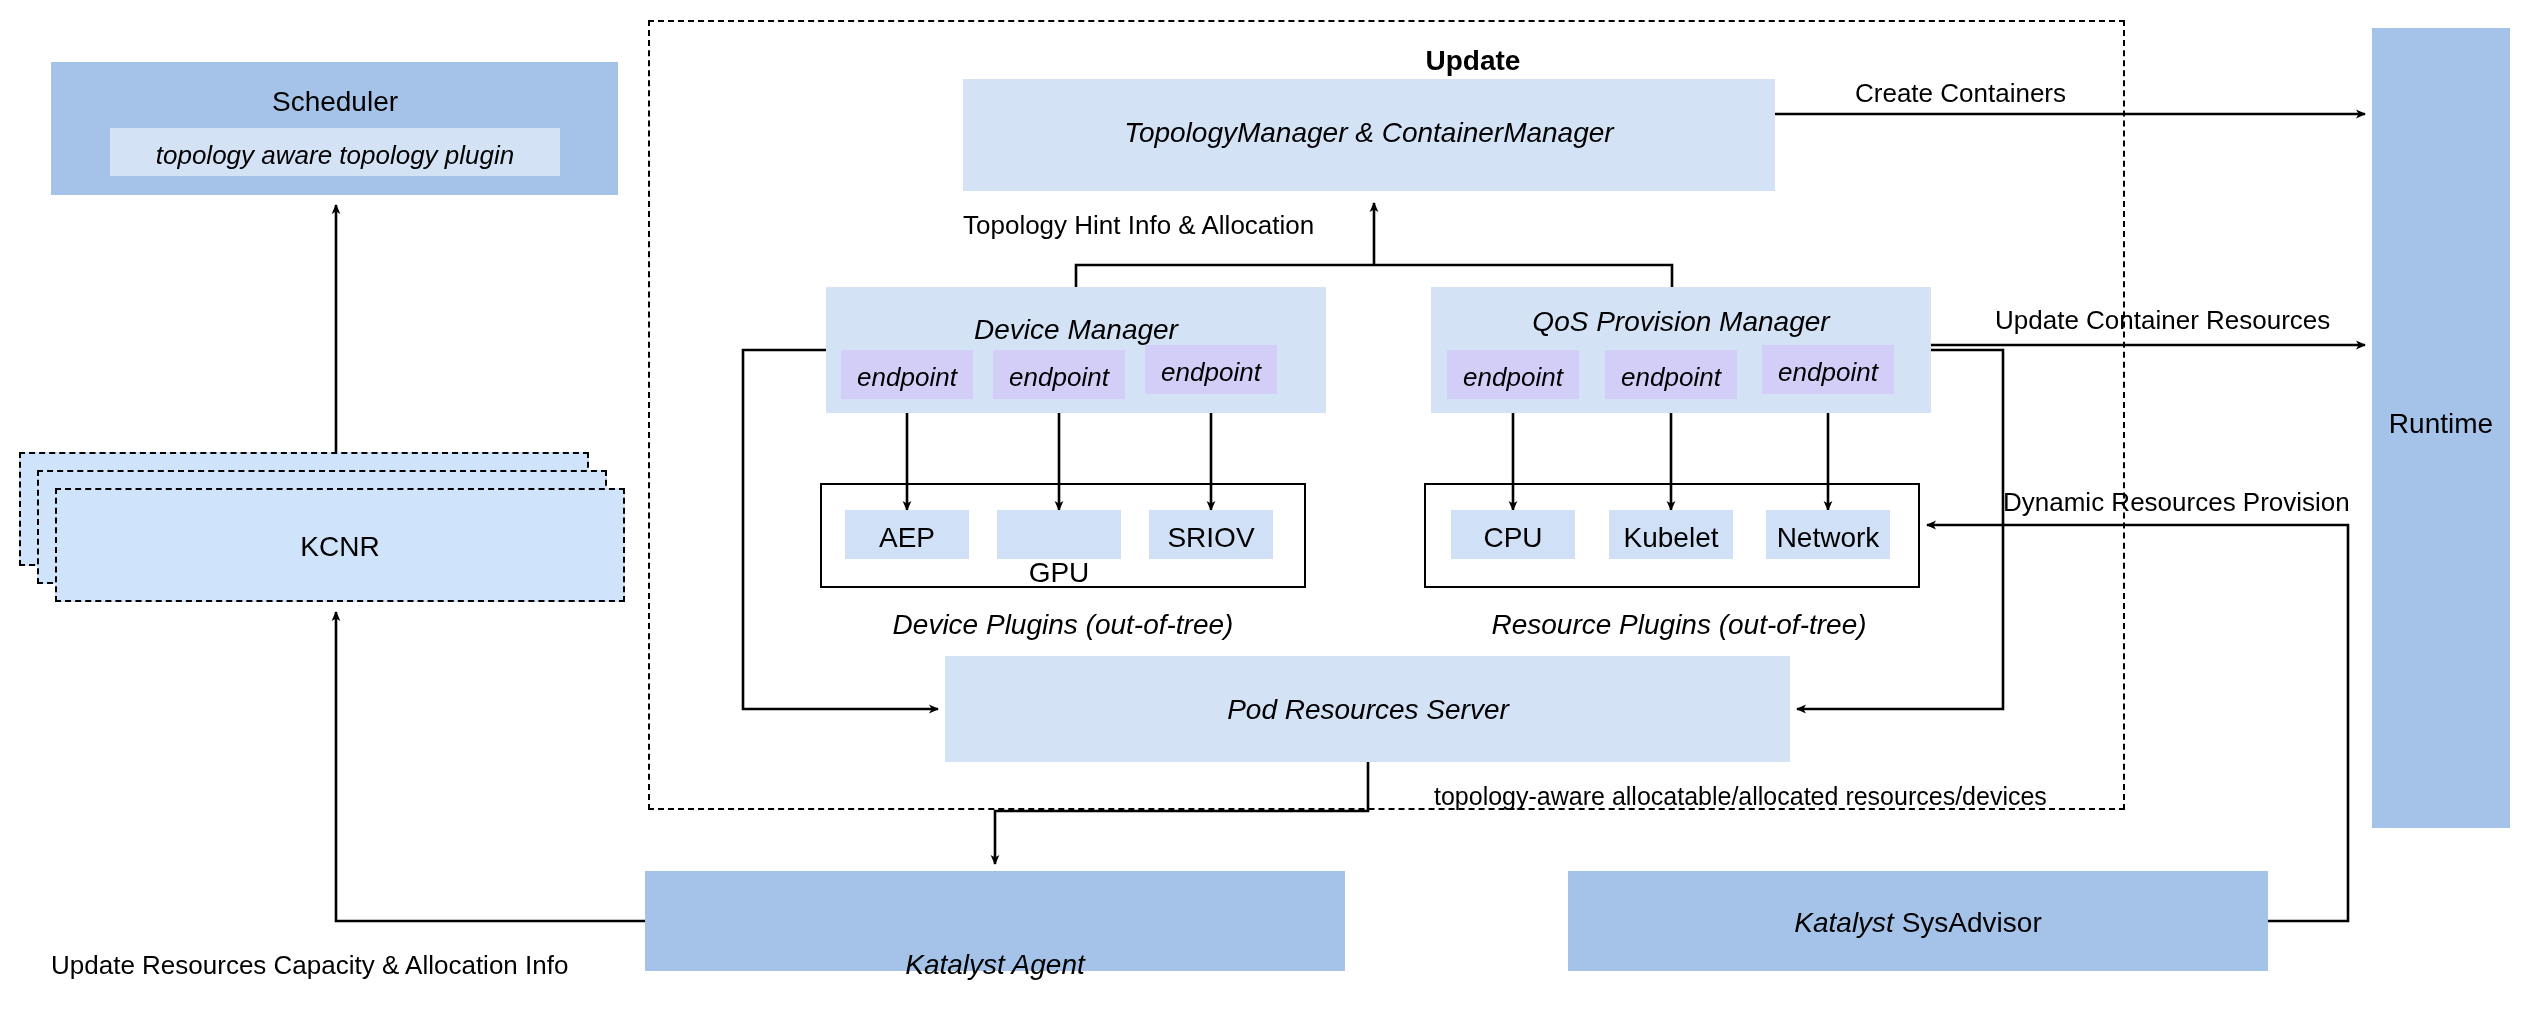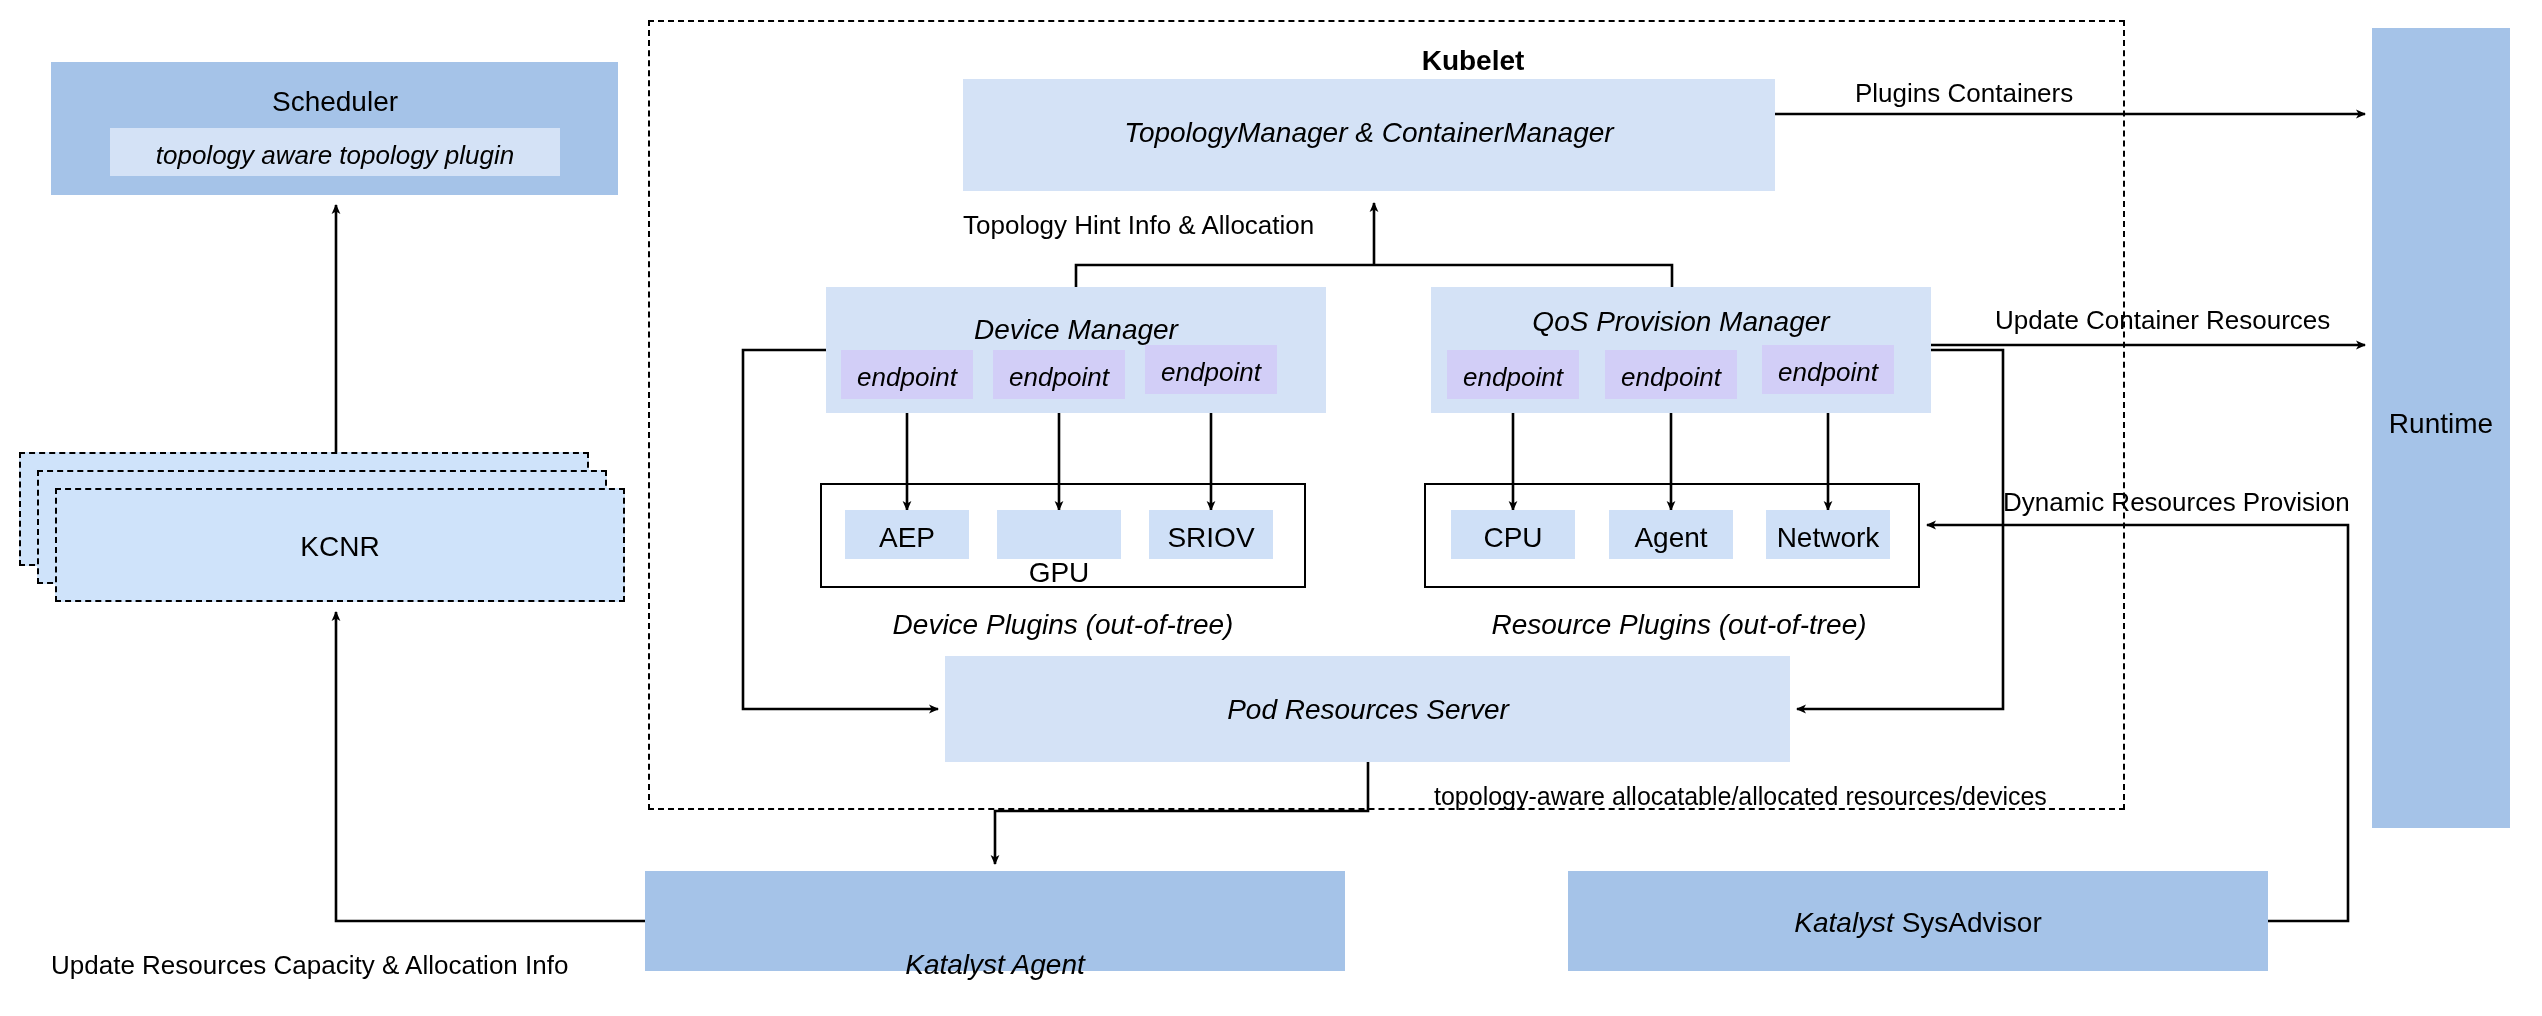--- a/index.html
+++ b/index.html
@@ -68,21 +68,21 @@
     z-index: 8;
   }
 </style>
 </head>
 <body>
 
 <div id="canvas">
 
   <div class="kubelet-frame" style="left:648px; top:20px; width:1477px; height:790px;"></div>
 
-  <div class="lbl bold t28" style="left:1473px; top:45px; transform:translateX(-50%);">Kubelet</div>
+  <div class="lbl bold t28" style="left:1473px; top:45px; transform:translateX(-50%);">Update</div>
 
   <div class="box fill-mid" style="left:51px; top:62px; width:567px; height:133px;"></div>
   <div class="lbl t28" style="left:335px; top:86px; transform:translateX(-50%);">Scheduler</div>
   <div class="box fill-light" style="left:110px; top:128px; width:450px; height:48px;"></div>
   <div class="lbl t26 it" style="left:335px; top:140px; transform:translateX(-50%);">topology aware topology plugin</div>
 
   <div class="stack-layer" style="left:19px; top:452px; width:570px; height:114px;"></div>
   <div class="stack-layer" style="left:37px; top:470px; width:570px; height:114px;"></div>
   <div class="stack-layer" style="left:55px; top:488px; width:570px; height:114px; z-index:9;"></div>
   <div class="lbl t28" style="left:340px; top:531px; transform:translateX(-50%); z-index:12;">KCNR</div>
@@ -121,41 +121,41 @@
   <div class="box fill-lav" style="left:1605px; top:350px; width:132px; height:49px;"></div>
   <div class="lbl t26 it" style="left:1671px; top:362px; transform:translateX(-50%);">endpoint</div>
 
   <div class="box fill-lav" style="left:1762px; top:345px; width:132px; height:49px;"></div>
   <div class="lbl t26 it" style="left:1828px; top:357px; transform:translateX(-50%);">endpoint</div>
 
   <div class="box fill-none stroke-solid" style="left:1424px; top:483px; width:496px; height:105px;"></div>
   <div class="box fill-pale" style="left:1451px; top:510px; width:124px; height:49px;"></div>
   <div class="lbl t28" style="left:1513px; top:522px; transform:translateX(-50%);">CPU</div>
   <div class="box fill-pale" style="left:1609px; top:510px; width:124px; height:49px;"></div>
-  <div class="lbl t28" style="left:1671px; top:522px; transform:translateX(-50%);">Agent</div>
+  <div class="lbl t28" style="left:1671px; top:522px; transform:translateX(-50%);">Kubelet</div>
   <div class="box fill-pale" style="left:1766px; top:510px; width:124px; height:49px;"></div>
   <div class="lbl t28" style="left:1828px; top:522px; transform:translateX(-50%);">Network</div>
 
   <div class="lbl t28 it" style="left:1679px; top:609px; transform:translateX(-50%);">Resource Plugins (out-of-tree)</div>
 
   <div class="box fill-light" style="left:945px; top:656px; width:845px; height:106px;"></div>
   <div class="lbl t28 it" style="left:1368px; top:694px; transform:translateX(-50%);">Pod Resources Server</div>
 
   <div class="box fill-mid" style="left:645px; top:871px; width:700px; height:100px;"></div>
   <div class="lbl t28 it" style="left:995px; top:907px; transform:translateX(-50%);margin-top:42px;">Katalyst Agent</div>
 
   <div class="box fill-mid" style="left:1568px; top:871px; width:700px; height:100px;"></div>
   <div class="lbl t28" style="left:1918px; top:907px; transform:translateX(-50%);"><span class="it">Katalyst</span> <span>SysAdvisor</span></div>
 
   <div class="box fill-mid" style="left:2372px; top:28px; width:138px; height:800px;"></div>
   <div class="lbl t28" style="left:2441px; top:408px; transform:translateX(-50%);">Runtime</div>
 
   <div class="lbl t26" style="left:963px; top:210px;text-align:right;">Topology Hint Info &amp; Allocation</div>
 
-  <div class="lbl t26" style="left:1855px; top:78px;">Plugins Containers</div>
+  <div class="lbl t26" style="left:1855px; top:78px;">Create Containers</div>
 
   <div class="lbl t26" style="left:1995px; top:305px;">Update Container Resources</div>
 
   <div class="lbl t25" style="left:1434px; top:782px;">topology-aware allocatable/allocated resources/devices</div>
 
   <div class="lbl t26" style="left:2003px; top:487px;">Dynamic Resources Provision</div>
 
   <div class="lbl t26" style="left:51px; top:950px;">Update Resources Capacity &amp; Allocation Info</div>
 
   <svg class="wires" viewBox="0 0 2542 1016">

